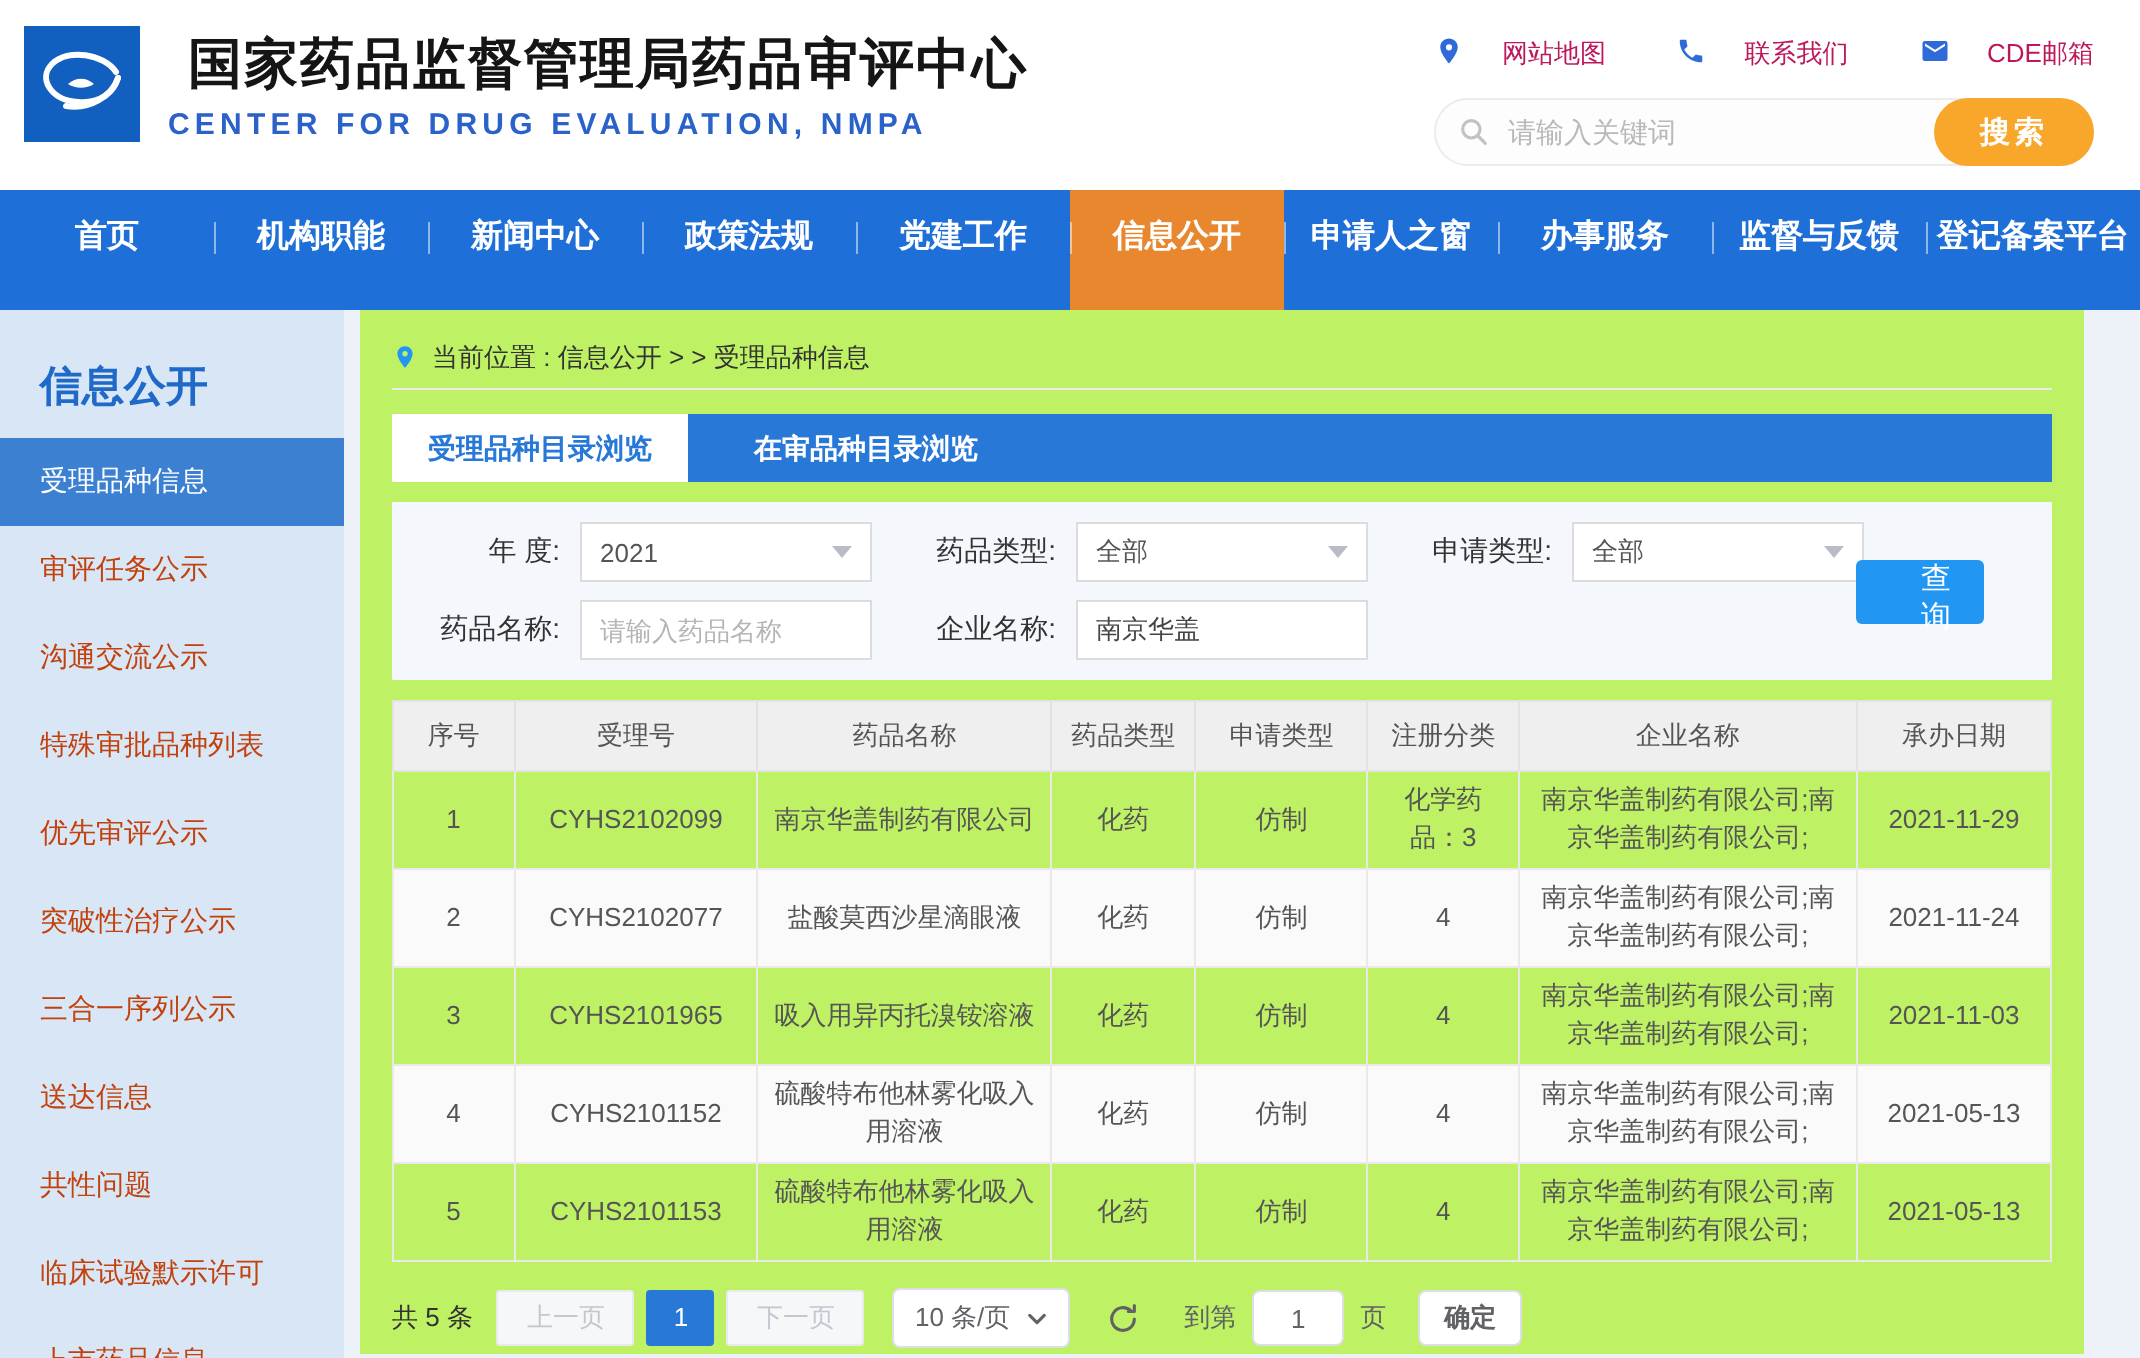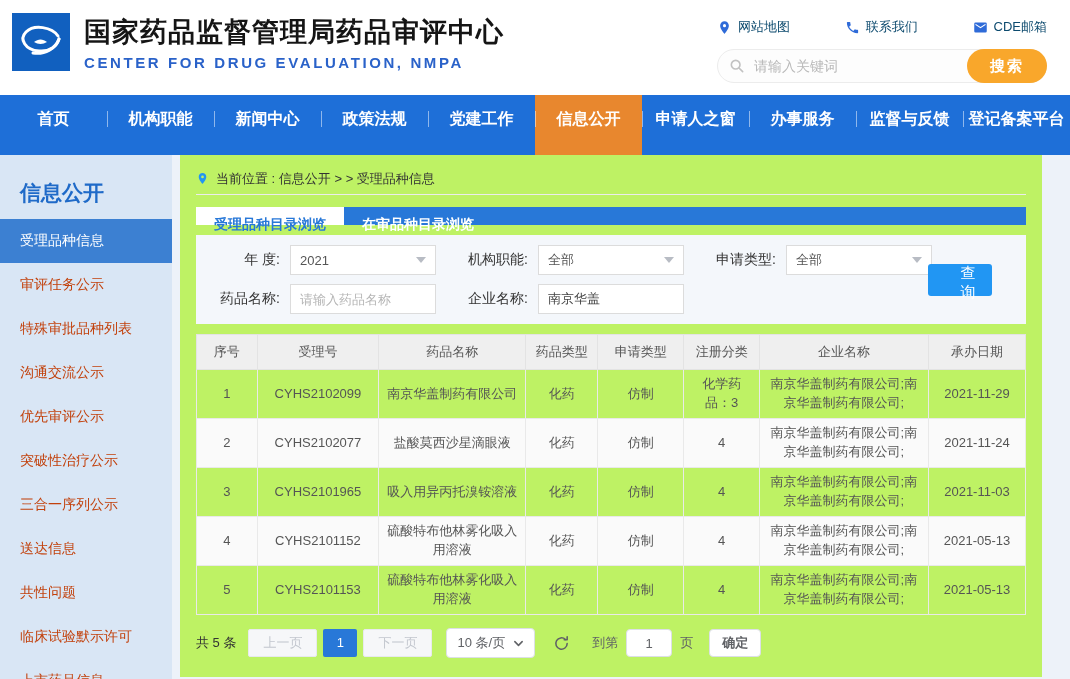--- a/index.html
+++ b/index.html
@@ -4,25 +4,25 @@
 <style>
   * { margin:0; padding:0; box-sizing:border-box; }
   html,body { width:1070px; height:679px; overflow:hidden;
     font-family:"Liberation Sans","DejaVu Sans",sans-serif; background:#edf2f9; }
 
   
   .header { background:#fff; height:95px; position:relative; }
   .logo-row { display:flex; align-items:center; padding:13px 0 0 12px; }
   .logo { width:58px; height:58px; flex:0 0 58px; }
   .titles { margin-left:14px; }
-  .title-zh { font-size:27px; font-weight:bold; color:#151515; letter-spacing:1px; }
+  .title-zh { font-size:27px; font-weight:bold; color:#151515; letter-spacing:1px;margin-left:10px; }
   .title-en { font-size:15px; font-weight:bold; color:#2a62c9; letter-spacing:2.6px; margin-top:4px; }
   .header-right { position:absolute; right:23px; top:0; width:330px; }
   .quick-links { display:flex; justify-content:space-between; margin-top:18px; }
-  .qlink { display:flex; align-items:center; gap:6px; font-size:13px; color:#0c4a6e; cursor:pointer; }
+  .qlink { display:flex; align-items:flex-start; gap:19px; font-size:13px; color:#be185d; cursor:pointer; }
   .qlink svg { width:15px; height:15px; }
   .search-row { position:relative; margin-top:13px; height:34px; }
   .search-input { width:330px; height:34px; border:1px solid #ececec; background:#fdfdfd;
       border-radius:17px; padding:0 88px 0 36px; font-size:14px; color:#333; outline:none; }
   .search-input::placeholder { color:#b9b9b9; }
   .search-mag { position:absolute; left:12px; top:9px; }
   .search-btn { position:absolute; right:0; top:0; width:80px; height:34px; border:0;
       border-radius:17px; background:#f9a72b; color:#fff; font-size:15px; font-weight:bold;
       letter-spacing:2px; cursor:pointer; }
 
@@ -39,21 +39,21 @@
   .sidebar { width:172px; flex:0 0 172px; background:#d9e6f5; }
   .sidebar-title { color:#1f6ac8; font-size:21px; font-weight:bold; padding:24px 0 12px 20px; }
   .side-item { padding:13px 0 13px 20px; font-size:14px; color:#c2410c; cursor:pointer; }
   .side-item.active { background:#3c80d2; color:#fff; }
 
   .main { flex:1; margin:0 28px 14px 8px; background:#bef264; padding:8px 16px 18px 16px; }
 
   .breadcrumb { display:flex; align-items:center; gap:7px; height:32px; font-size:13px;
       color:#333; border-bottom:1px solid #ececec; }
 
-  .tabbar { display:flex; background:#2878d8; height:18px; margin-top:12px; }
+  .tabbar { display:flex; background:#2878d8; height:34px; margin-top:12px;gap:15px; }
   .tab { width:148px; text-align:center; line-height:34px; color:#fff; font-weight:bold;
       font-size:14px; cursor:pointer; }
   .tab.active { background:#fff; color:#2878d8; }
 
   
   .filters { background:#f4f7fb; margin-top:10px; padding:10px 12px; position:relative; }
   .f-row { display:flex; align-items:center; height:30px; }
   .f-row + .f-row { margin-top:9px; }
   .f-group { display:flex; align-items:center; margin-right:20px; }
   .f-label { width:72px; text-align:right; margin-right:10px; font-size:14px; color:#333; white-space:nowrap; }
@@ -156,22 +156,22 @@
     <div class="nav-item">监督与反馈</div>
     <div class="nav-item">登记备案平台</div>
   </div>
 
 <div class="content">
   <div class="sidebar">
     <div class="sidebar-title">信息公开</div>
     <div>
         <div class="side-item active">受理品种信息</div>
         <div class="side-item">审评任务公示</div>
+        <div class="side-item">沟通交流公示</div>
         <div class="side-item">特殊审批品种列表</div>
-        <div class="side-item">沟通交流公示</div>
         <div class="side-item">优先审评公示</div>
         <div class="side-item">突破性治疗公示</div>
         <div class="side-item">三合一序列公示</div>
         <div class="side-item">送达信息</div>
         <div class="side-item">共性问题</div>
         <div class="side-item">临床试验默示许可</div>
         <div class="side-item">上市药品信息</div>
       </div>
   </div>
 
@@ -192,21 +192,21 @@
     <div class="filters">
       <div class="f-row">
         <div class="f-group">
           <span class="f-label">年 度:</span>
           <div class="f-select">
             <span>2021</span>
             <span class="f-caret"></span>
           </div>
         </div>
         <div class="f-group">
-          <span class="f-label">机构职能:</span>
+          <span class="f-label">药品类型:</span>
           <div class="f-select">
             <span>全部</span>
             <span class="f-caret"></span>
           </div>
         </div>
         <div class="f-group">
           <span class="f-label">申请类型:</span>
           <div class="f-select">
             <span>全部</span>
             <span class="f-caret"></span>

